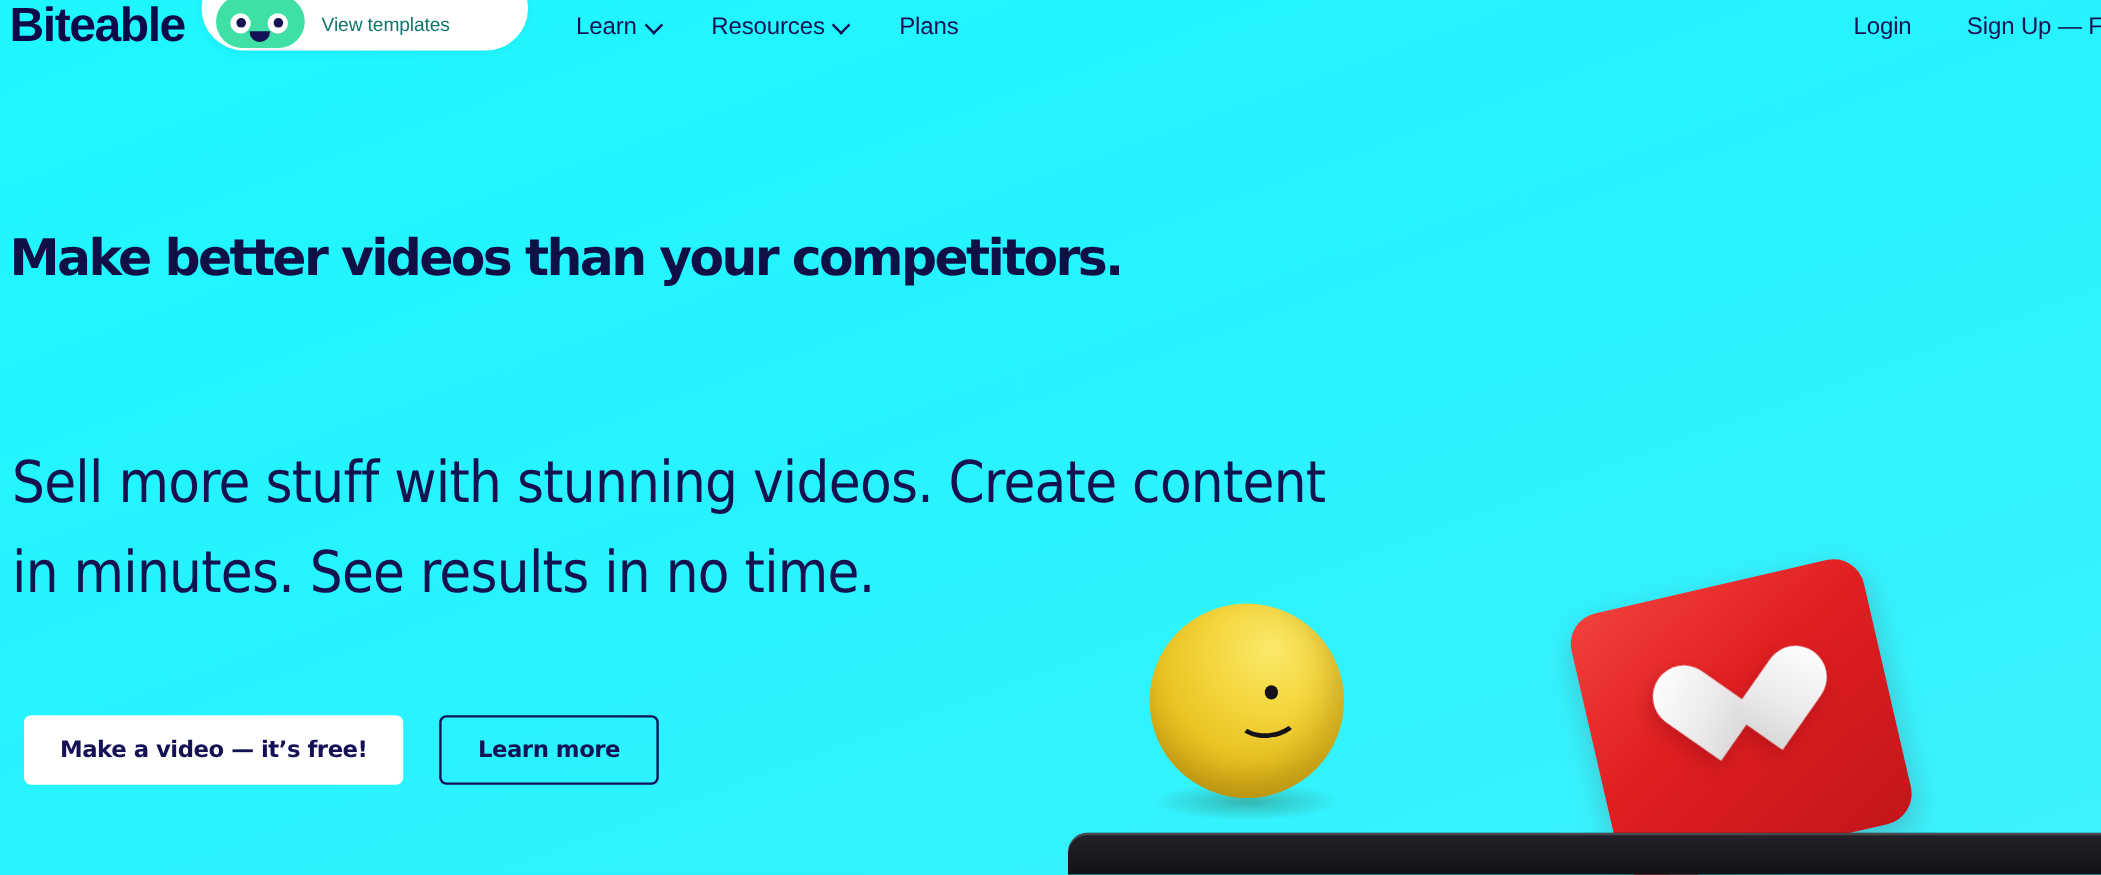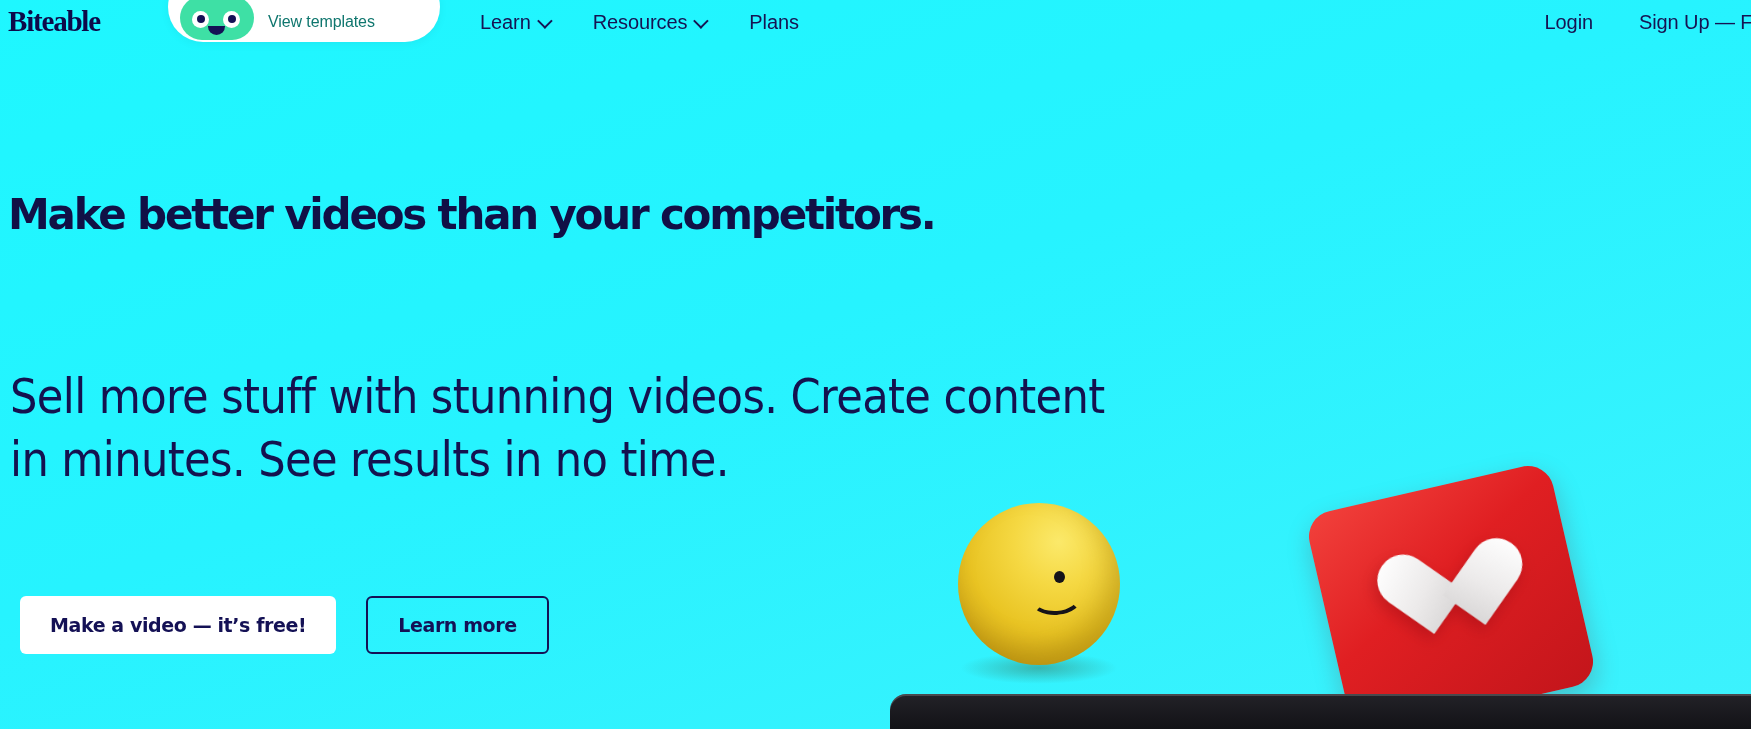--- a/index.html
+++ b/index.html
@@ -19,23 +19,23 @@
 
   
   .nav {
     position:absolute; top:0; left:0;
     width:1751px; height:44px;
     display:flex; align-items:center;
     padding-left:8px;
     z-index:40;
   }
   .logo {
-    font-family:Liberation Serif, serif;
+    font-family:Liberation Sans, sans-serif;
     font-weight:bold;
-    font-size:29px;
+    font-size:40px;
     letter-spacing:-1.2px;
     color:#0d0a4a;
     line-height:1;
     margin-top:-2px;
     white-space:nowrap;
   }
   .tpl-pill {
     position:absolute;
     left:168px; top:-28px;
     width:272px; height:70px;
@@ -125,21 +125,21 @@
     letter-spacing:-2.2px;
     color:#111046;
     white-space:nowrap;
   }
   .subhead {
     position:absolute;
     left:2px; top:365px;
     font-family:"DejaVu Sans Condensed","DejaVu Sans", sans-serif;
     font-weight:300;
     font-size:48px;
-    line-height:63px;
+    line-height:75px;
     letter-spacing:-.6px;
     color:#14124f;
     width:1120px;
   }
   .cta-row {
     position:absolute;
     left:12px; top:596px;
     display:flex; align-items:center;
     gap:30px;
   }

